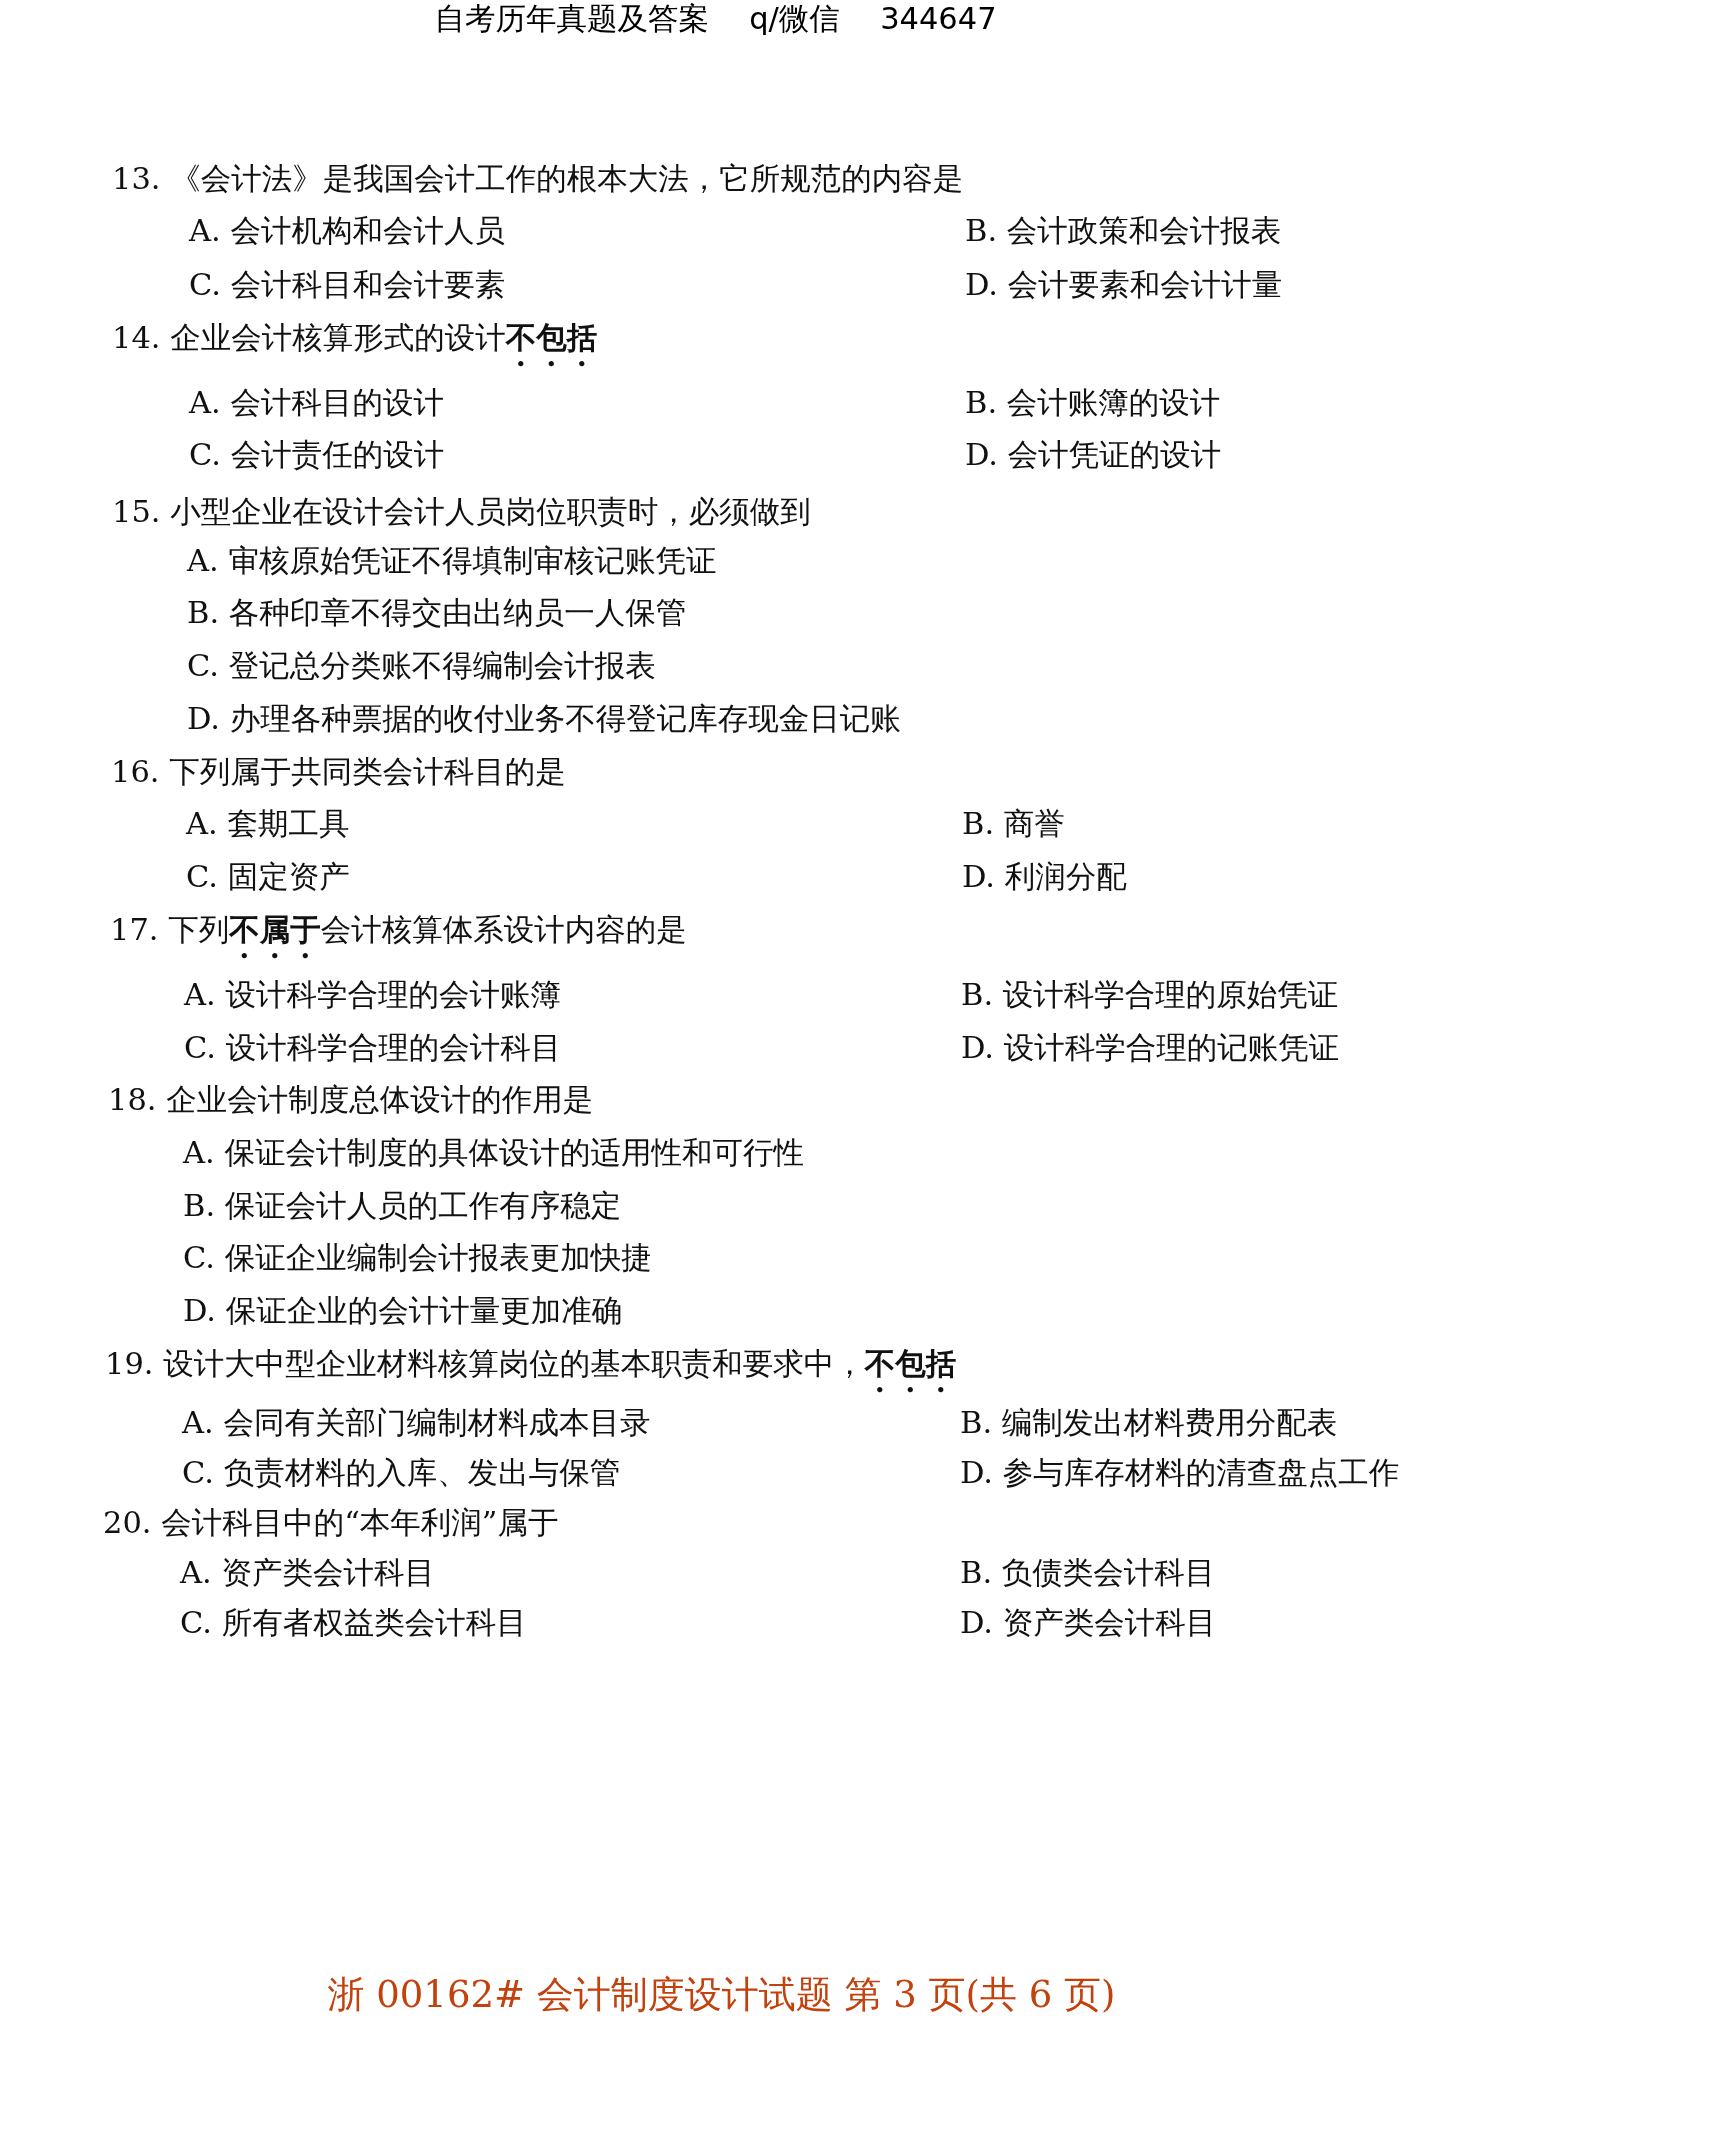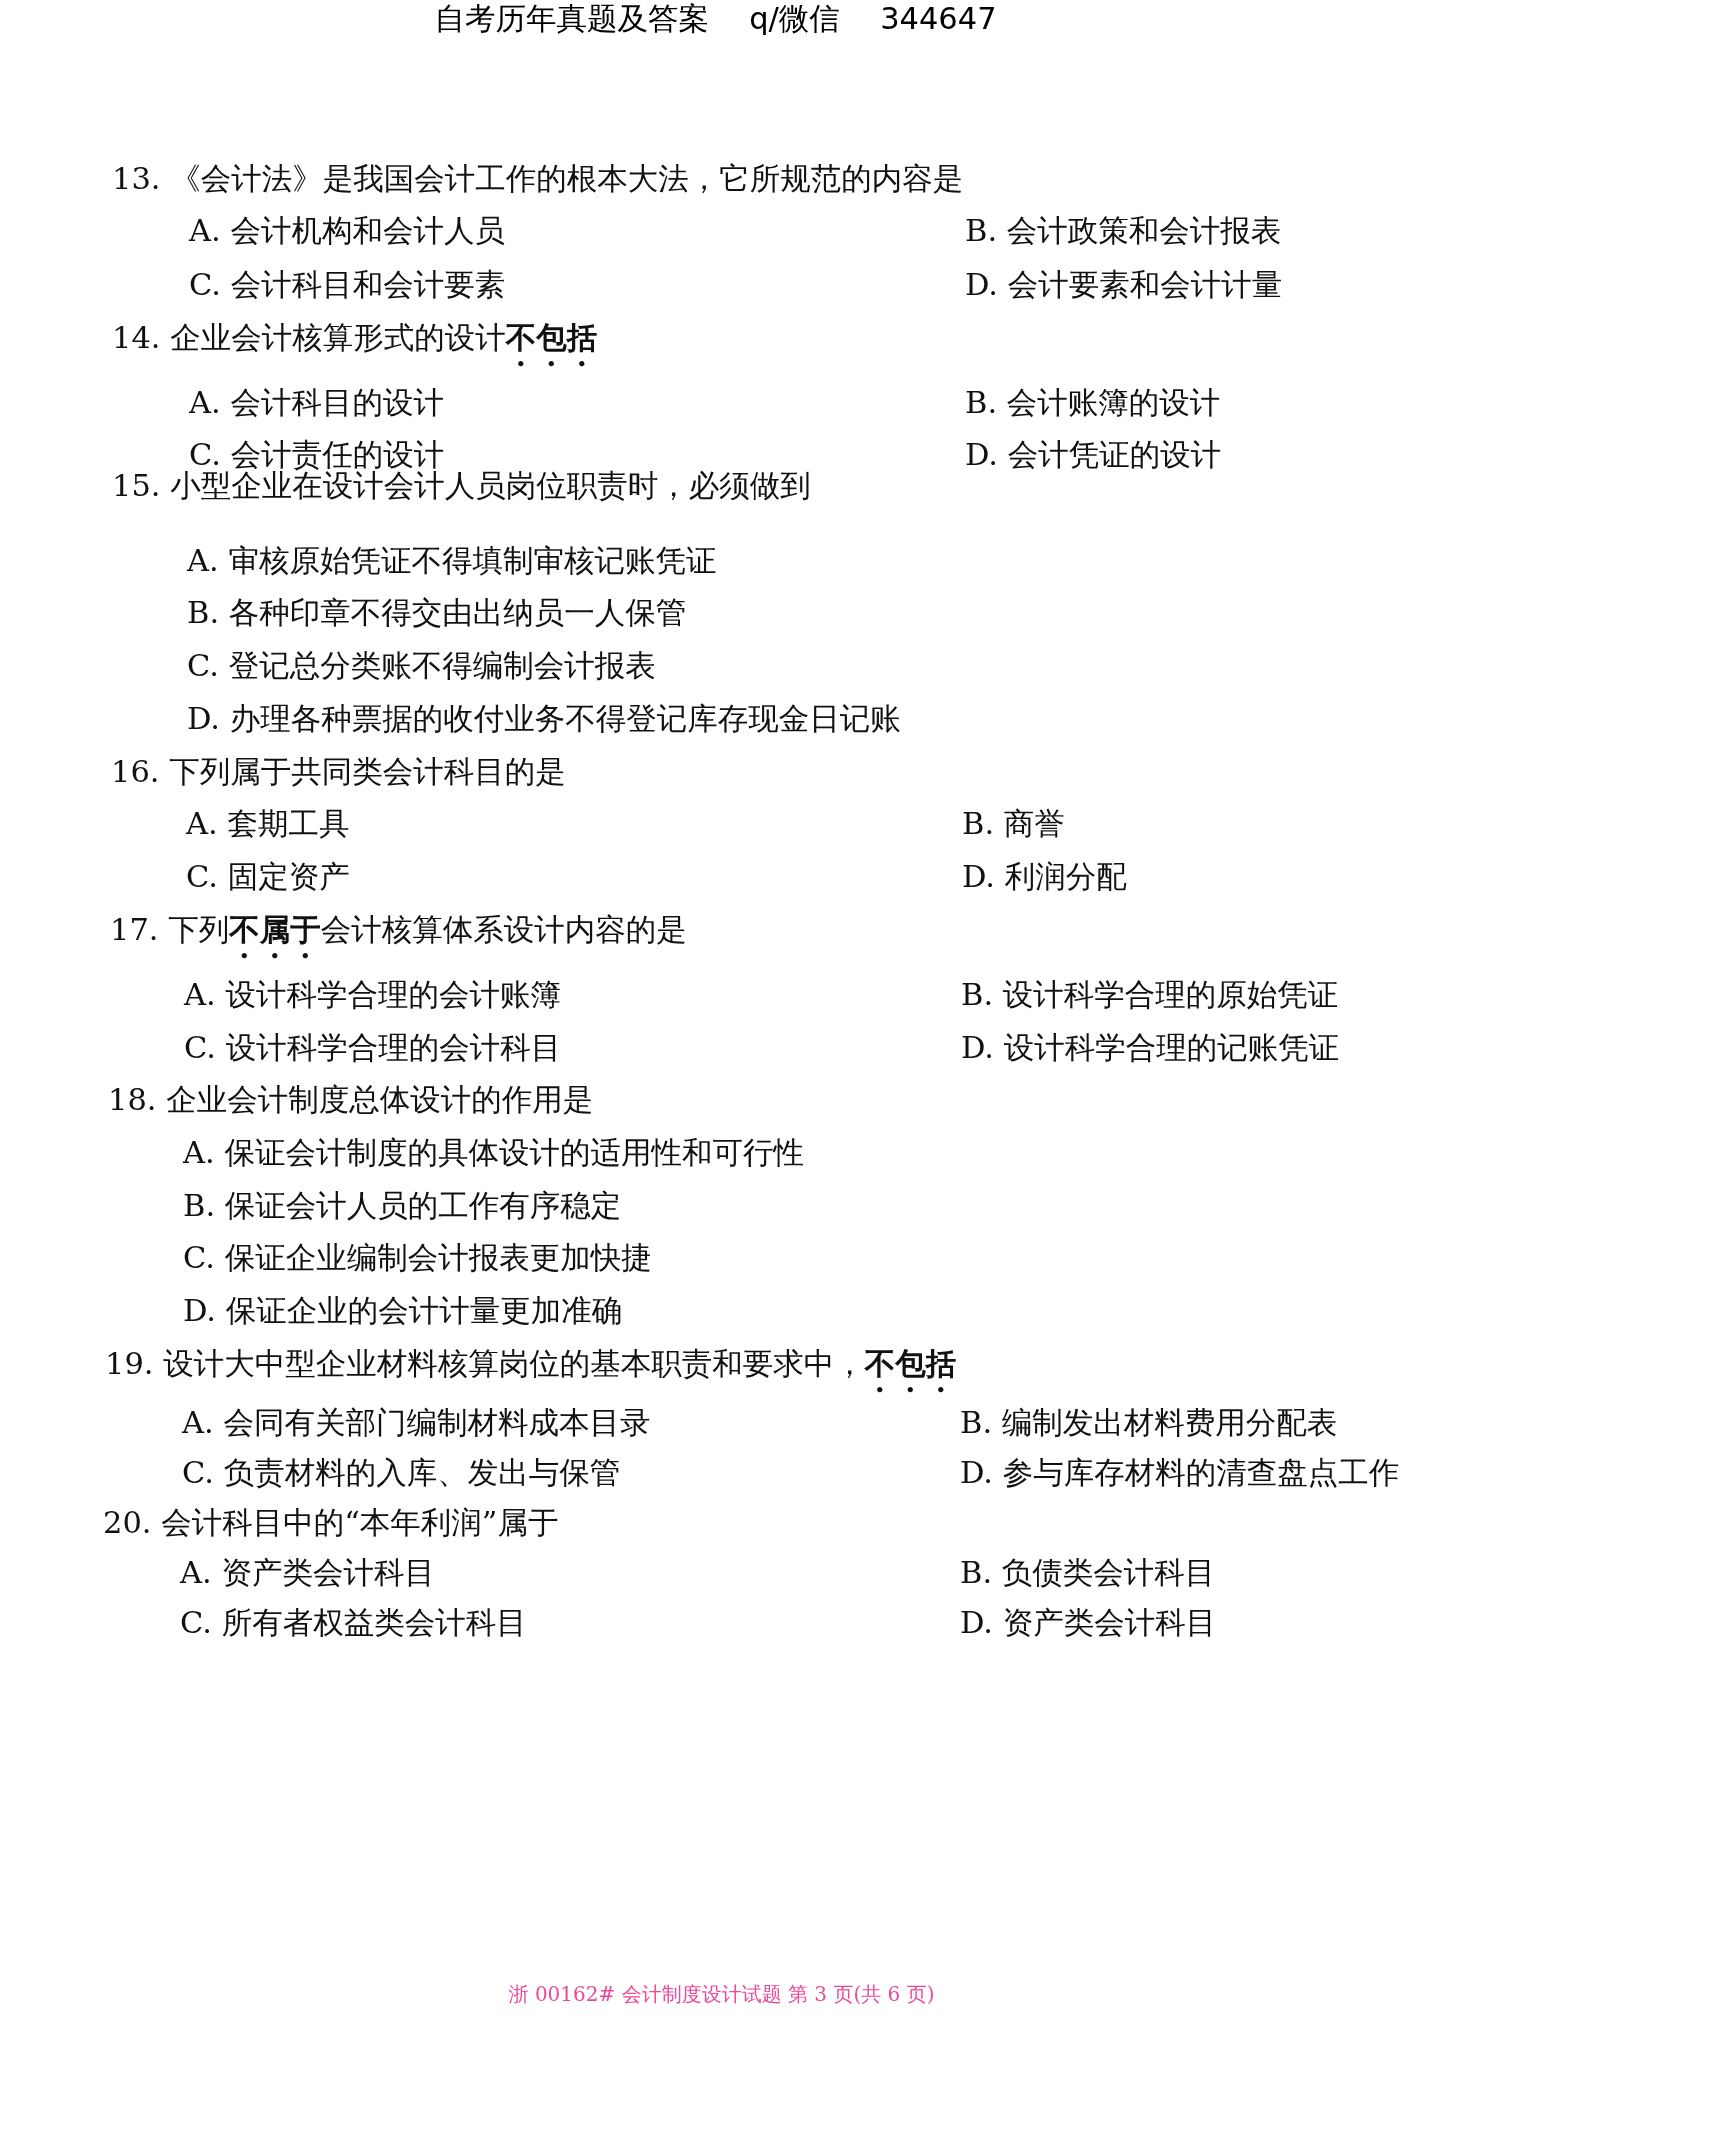--- a/index.html
+++ b/index.html
@@ -12,21 +12,21 @@
     font-family: "DejaVu Sans", "Liberation Sans", sans-serif;
     font-size: 30.5px; line-height: 35px; color: #000;
   }
   .header span { margin: 0 15.3px; }
   .q { position: absolute; left: 0; width: 1719px; }
   .stem { position: absolute; font-size: 30.5px; line-height: 39px; white-space: nowrap; }
   .opt { position: absolute; font-size: 30.5px; line-height: 39px; white-space: nowrap; }
   .em { text-emphasis: dot; -webkit-text-emphasis: dot; text-emphasis-position: under; font-weight: bold; -webkit-text-emphasis-position: under; }
   .footer {
     position: absolute; top: 1975px; left: 0; width: 1443px; text-align: center;
-    font-size: 20px; line-height: 39px; color: #ec4899;
+    font-size: 37px; line-height: 39px; color: #c2410c;
   }
 </style>
 </head>
 <body>
 
 <div class="header" style="top:1.4px;">
   <span>自考历年真题及答案</span>
   <span>q/微信</span>
   <span>344647</span>
 </div>
@@ -47,21 +47,21 @@
     <span>14.</span>
     <span>企业会计核算形式的设计</span><span class="em">不包括</span><span></span>
   </div>
   <div class="opt" style="left:189px; top:383px;"><span>A.</span> <span>会计科目的设计</span></div>
   <div class="opt" style="left:965px; top:383px;"><span>B.</span> <span>会计账簿的设计</span></div>
   <div class="opt" style="left:189px; top:435px;"><span>C.</span> <span>会计责任的设计</span></div>
   <div class="opt" style="left:965px; top:435px;"><span>D.</span> <span>会计凭证的设计</span></div>
 </div>
 
 <div class="q">
-  <div class="stem" style="left:112px; top:466px;">
+  <div class="stem" style="left:112px; top:492px;">
     <span>15.</span>
     <span>小型企业在设计会计人员岗位职责时，必须做到</span>
   </div>
   <div class="opt" style="left:187px; top:541px;"><span>A.</span> <span>审核原始凭证不得填制审核记账凭证</span></div>
   <div class="opt" style="left:187px; top:593px;"><span>B.</span> <span>各种印章不得交由出纳员一人保管</span></div>
   <div class="opt" style="left:187px; top:646px;"><span>C.</span> <span>登记总分类账不得编制会计报表</span></div>
   <div class="opt" style="left:187px; top:699px;"><span>D.</span> <span>办理各种票据的收付业务不得登记库存现金日记账</span></div>
 </div>
 
 <div class="q">

